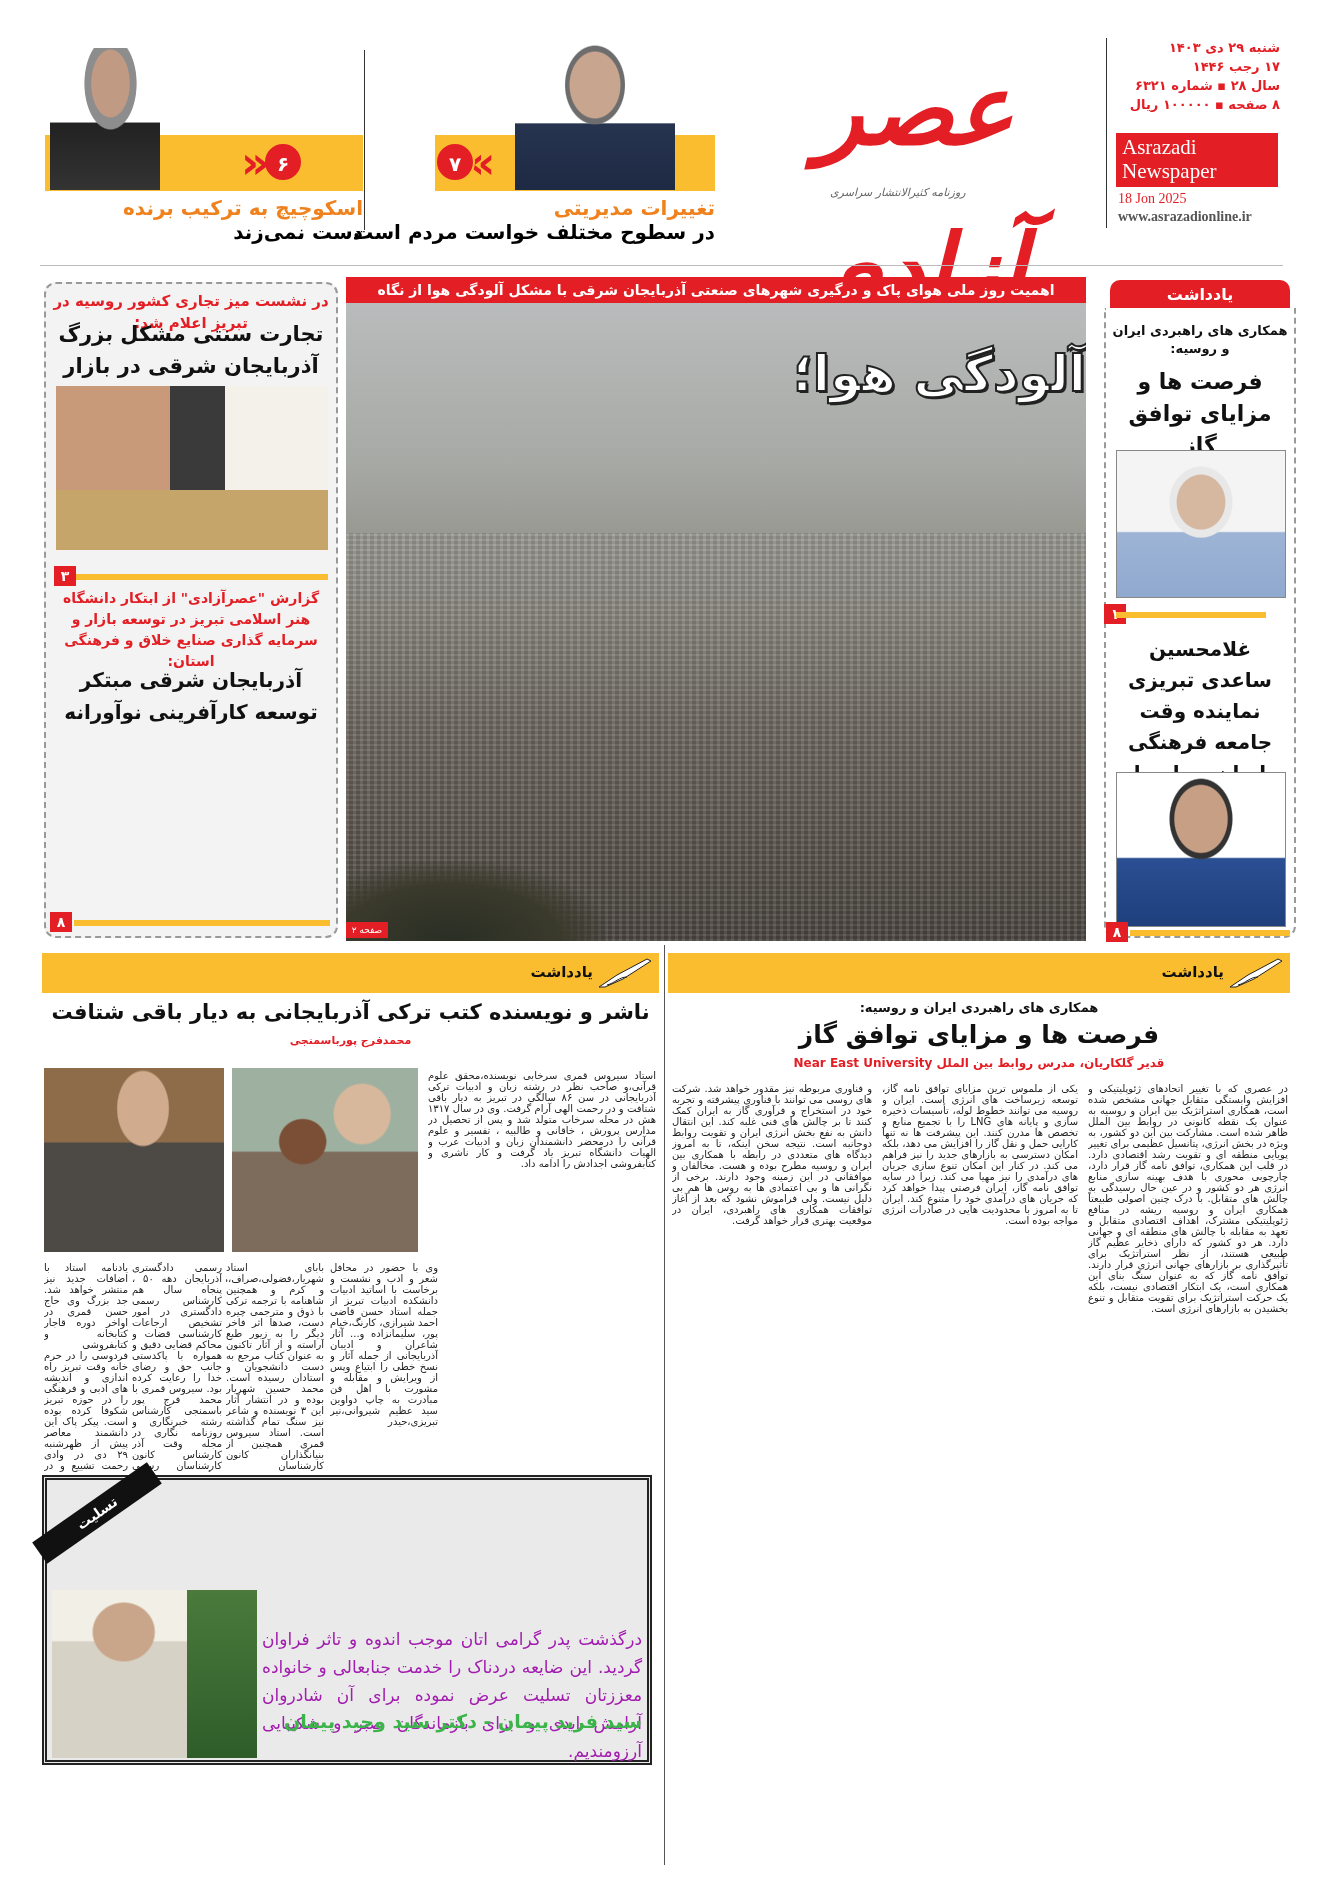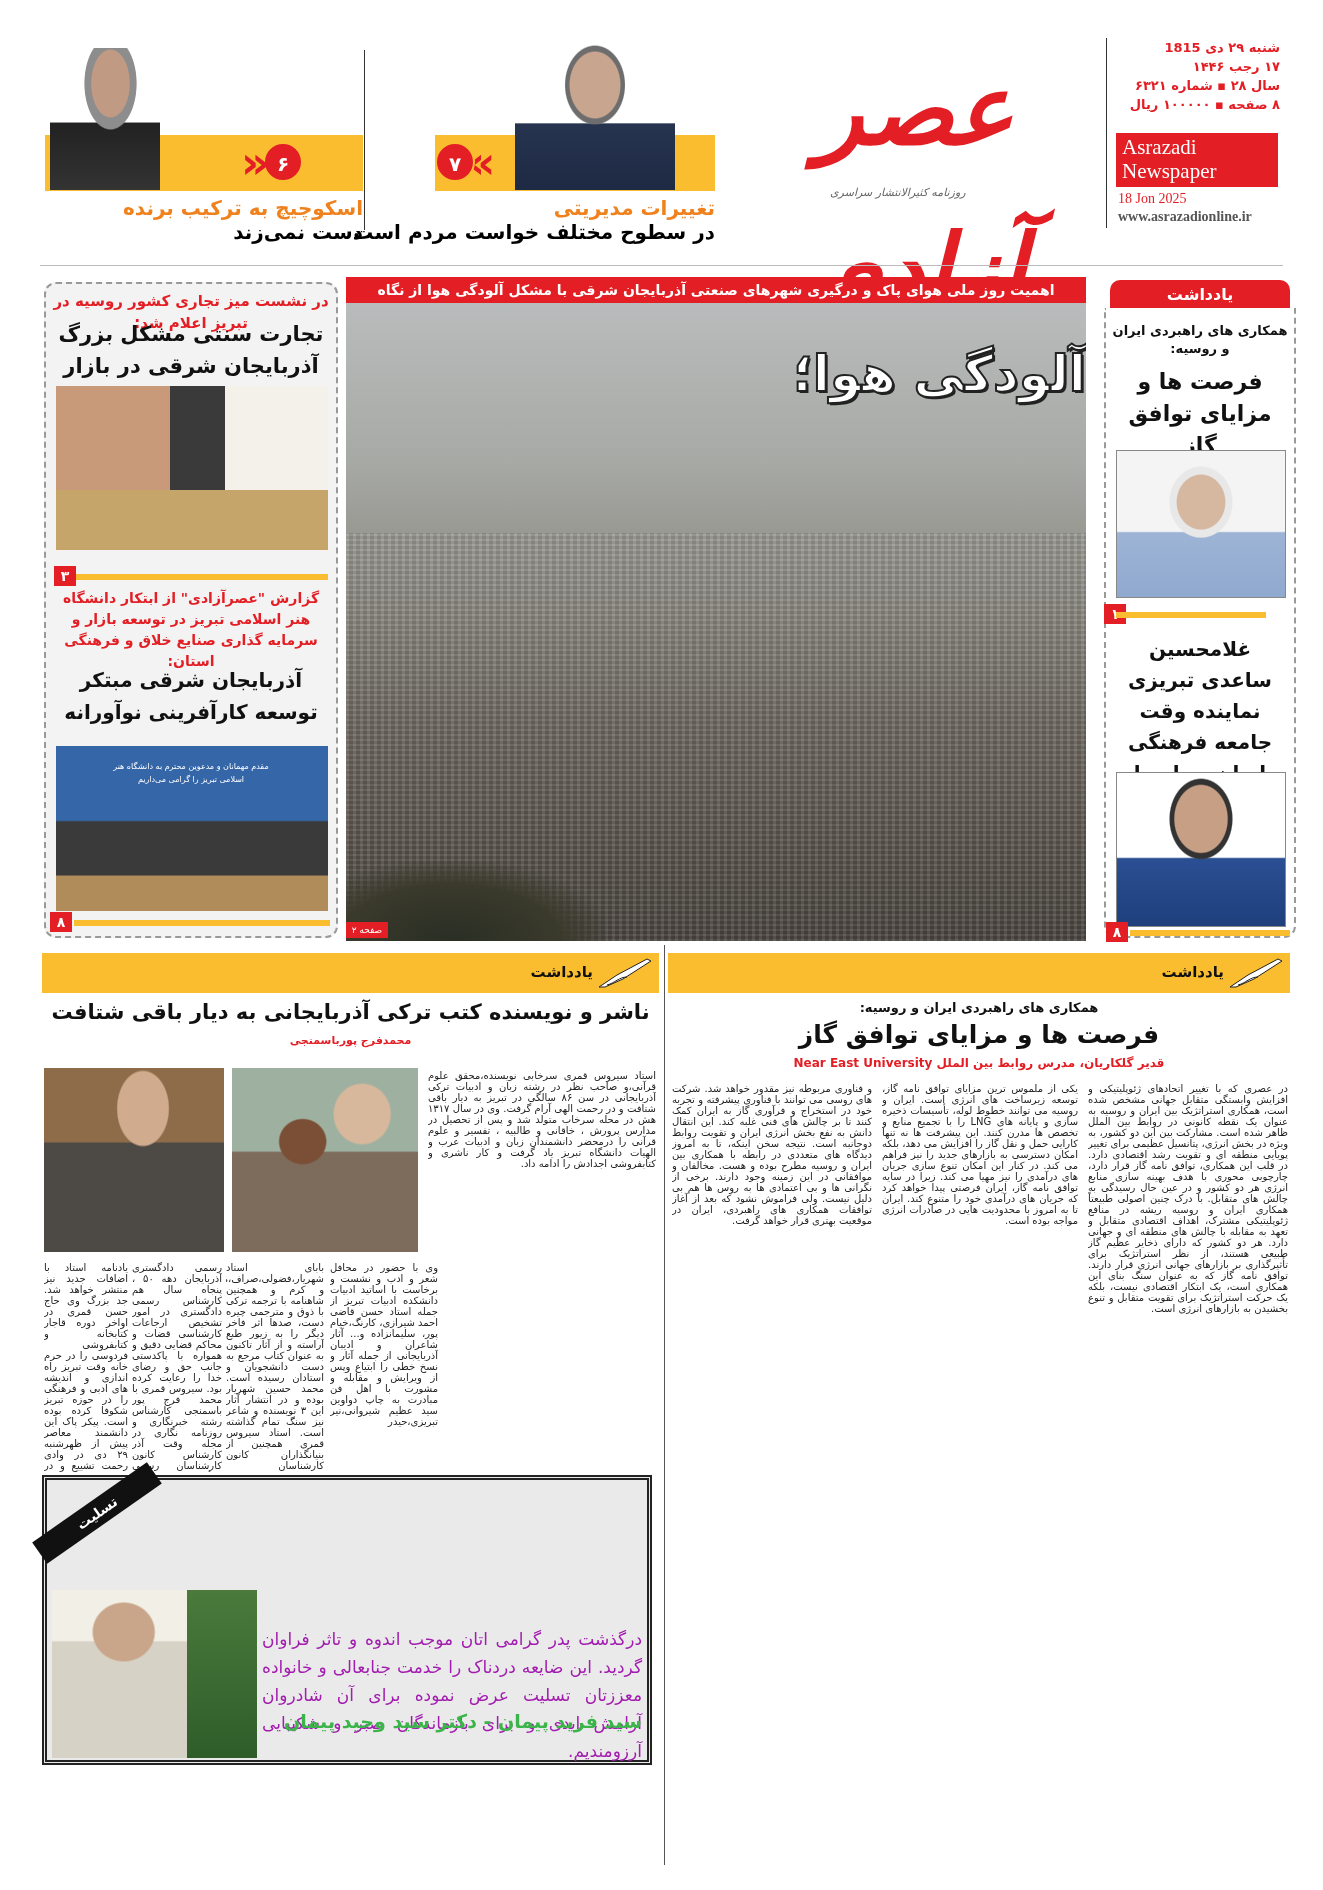--- a/index.html
+++ b/index.html
@@ -43,21 +43,21 @@
 .condo .g1{position:absolute;left:0;width:100%;text-align:center;color:#3bb54a;font-weight:bold;font-size:28px}
 .condo .body{position:absolute;left:215px;top:145px;width:380px;font-size:17px;line-height:28px;color:#a21caf;text-align:justify}
 .condo .sign{position:absolute;left:215px;top:230px;width:380px;color:#3bb54a;font-weight:bold;font-size:19px;text-align:right}
 .sep{position:absolute;background:#555}
 </style>
 </head>
 <body>
 
 <div id="masthead">
   <div class="info-lines">
-    <div>شنبه ۲۹ دی 1815</div>
+    <div>شنبه ۲۹ دی ۱۴۰۳</div>
     <div>۱۷ رجب ۱۴۴۶</div>
     <div>سال ۲۸ ▪ شماره ۶۳۲۱</div>
     <div>۸ صفحه ▪ ۱۰۰۰۰۰ ریال</div>
   </div>
   <div class="vline" style="left:1106px;top:38px;height:190px"></div>
   <div class="brand-box">
     <div>Asrazadi</div>
     <div>Newspaper</div>
   </div>
   <div class="en-date">18 Jon  2025</div>
@@ -111,23 +111,20 @@
 <div class="dashbox" style="left:44px;top:282px;width:294px;height:656px">
   <div class="kicker-red" style="position:absolute;top:6px;left:6px;right:6px">در نشست میز تجاری کشور روسیه در تبریز اعلام شد:</div>
   <div class="headline" style="position:absolute;top:34px;left:6px;right:6px;font-size:21px;line-height:32px">تجارت سنتی مشکل بزرگ آذربایجان شرقی در بازار روسیه</div>
   <div class="photo" style="left:10px;top:102px;width:272px;height:164px;background:linear-gradient(90deg,#c99a7a 0 42%,#3a3a3a 42% 62%,#f4f1ea 62% 100%)">
     <div style="position:absolute;left:0;bottom:0;width:100%;height:60px;background:#c6a56b"></div>
   </div>
   <div class="pageno" style="left:8px;top:282px">۳</div>
   <div class="yline" style="left:30px;width:252px;top:290px"></div>
   <div class="kicker-red" style="position:absolute;top:304px;left:8px;right:8px;font-size:14px;line-height:21px">گزارش "عصرآزادی" از ابتکار دانشگاه هنر اسلامی تبریز در توسعه بازار و سرمایه گذاری صنایع خلاق و فرهنگی استان:</div>
   <div class="headline" style="position:absolute;top:380px;left:6px;right:6px;font-size:20px;line-height:32px">آذربایجان شرقی مبتکر توسعه کارآفرینی نوآورانه</div>
-  <div class="photo" style="left:10px;top:462px;width:272px;height:165px;background:linear-gradient(180deg,#3566a8 0 45%,#3a3a3a 46% 78%,#b08c5a 79% 100%)">
-    <div style="position:absolute;left:50px;top:14px;width:170px;font-size:8px;color:#fff;text-align:center;line-height:13px">مقدم مهمانان و مدعوین محترم به دانشگاه هنر اسلامی تبریز را گرامی می‌داریم</div>
-  </div>
 </div>
 <div class="pageno" style="left:50px;top:912px">۸</div>
 <div class="yline" style="left:74px;width:256px;top:920px"></div>
 
 <div class="yellow-head" style="left:668px;top:953px;width:622px">
   <svg class="pen" style="right:6px" viewBox="0 0 56 32">
       <path d="M2 30 L20 18 L50 2 L54 4 L26 22 L8 30 Z" fill="#fff" stroke="#222"></path>
       <path d="M10 28 C18 26 22 20 30 20" stroke="#222" fill="none"></path>
     </svg>
   <div class="yh-label" style="right:66px">یادداشت</div>

